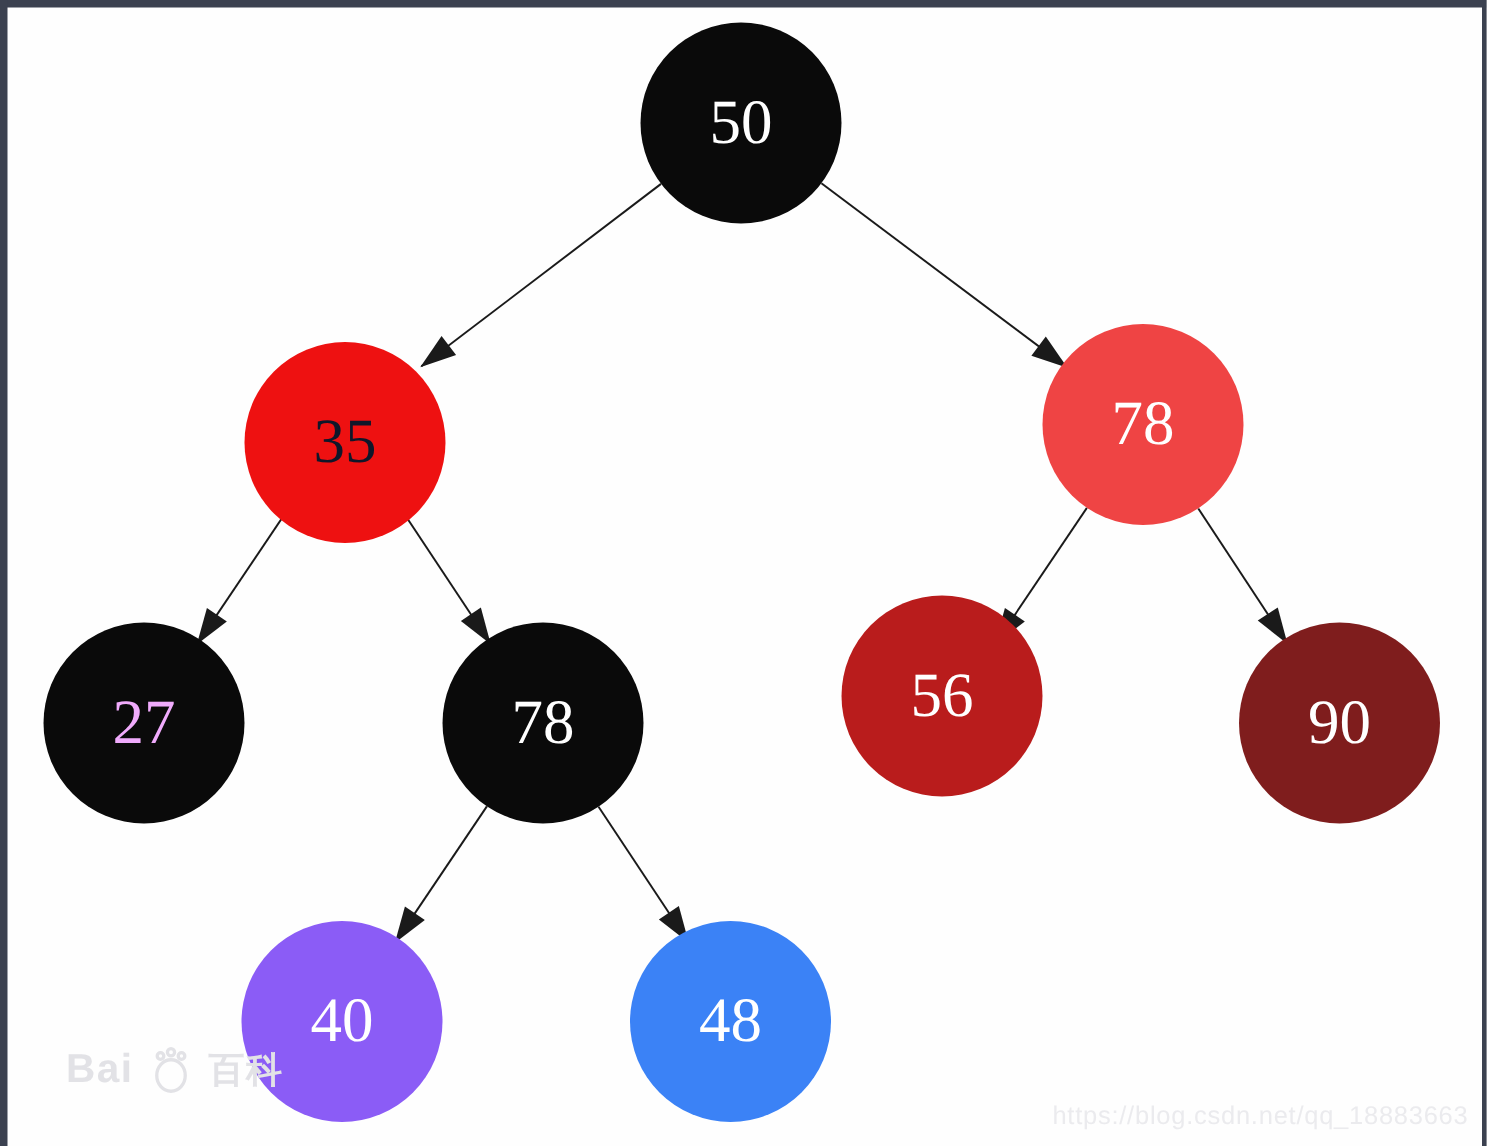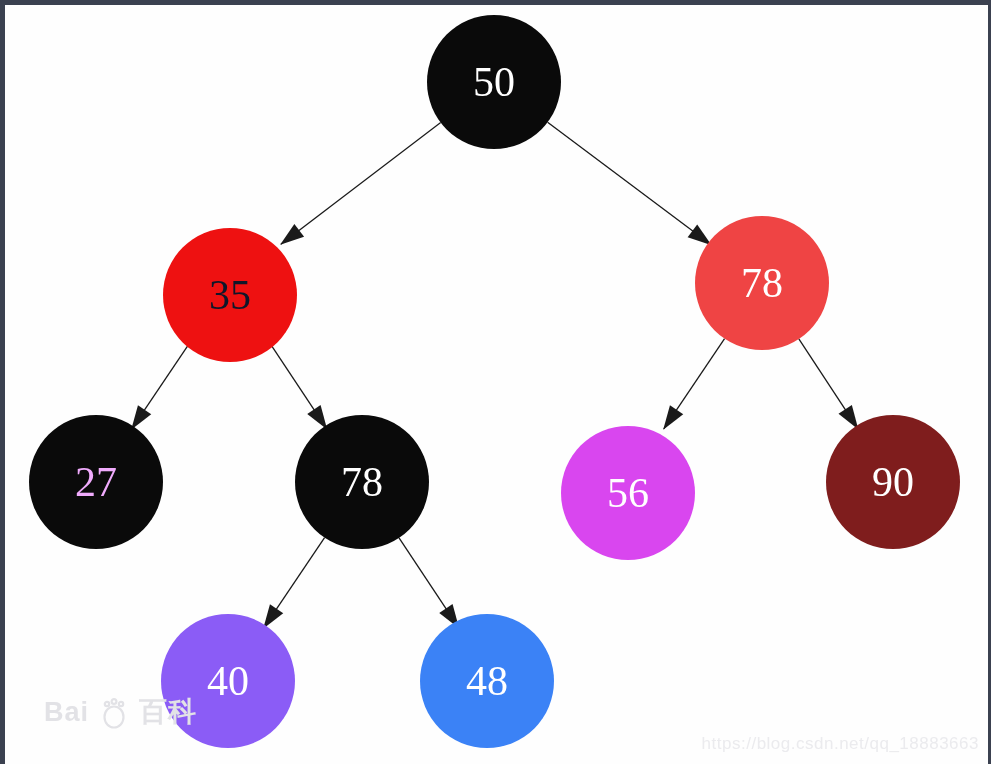--- a/index.html
+++ b/index.html
@@ -59,21 +59,21 @@
     letter-spacing: 1px;
     z-index: 3;
     line-height: 1;
   }
   #baidu-watermark .paw {
     position: relative;
     top: 4px;
     margin: 0 -2px;
   }
   #baidu-cn {
-    font-size: 28px;
+    font-size: 24px;
   }
   #csdn-watermark {
     position: absolute;
     right: 12px;
     top: 734px;
     color: #ebebee;
     font-size: 17px;
     letter-spacing: 0.5px;
     z-index: 3;
   }
@@ -103,21 +103,21 @@
           <line x1="324.57769566389675" y1="537.5749146483921" x2="263.74667876881506" y2="627.913514365715" stroke="#1a1a1a" stroke-width="1.3" marker-end="url(#arrowhead)"></line>
           <line x1="399.03531875923875" y1="537.833548735519" x2="458.62297909565257" y2="627.666460909355" stroke="#1a1a1a" stroke-width="1.3" marker-end="url(#arrowhead)"></line>
         </g>
     </svg>
     <div id="nodes-layer">
         <div class="tree-node" style="left: 427px; top: 15px; width: 134px; height: 134px; background: rgb(10, 10, 10); color: rgb(255, 255, 255);">50</div>
         <div class="tree-node" style="left: 163px; top: 228px; width: 134px; height: 134px; background: rgb(238, 17, 17); color: #0f172a;">35</div>
         <div class="tree-node" style="left: 695px; top: 216px; width: 134px; height: 134px; background: #ef4444; color: rgb(255, 255, 255);">78</div>
         <div class="tree-node" style="left: 29px; top: 415px; width: 134px; height: 134px; background: rgb(10, 10, 10); color: #f0abfc;">27</div>
         <div class="tree-node" style="left: 295px; top: 415px; width: 134px; height: 134px; background: rgb(10, 10, 10); color: rgb(255, 255, 255);">78</div>
-        <div class="tree-node" style="left: 561px; top: 426px; width: 134px; height: 134px; background: #d946ef; color: rgb(255, 255, 255);">56</div>
+        <div class="tree-node" style="left: 561px; top: 397px; width: 134px; height: 134px; background: #b91c1c; color: rgb(255, 255, 255);">56</div>
         <div class="tree-node" style="left: 826px; top: 415px; width: 134px; height: 134px; background: #7f1d1d; color: rgb(255, 255, 255);">90</div>
         <div class="tree-node" style="left: 161px; top: 614px; width: 134px; height: 134px; background: #8b5cf6; color: rgb(255, 255, 255);">40</div>
         <div class="tree-node" style="left: 420px; top: 614px; width: 134px; height: 134px; background: #3b82f6; color: rgb(255, 255, 255);">48</div>
       </div>
   </div>
 
   <div id="baidu-watermark">
     <span>Bai</span>
     <svg class="paw" width="30" height="32" viewBox="0 0 30 32">
       <g fill="none" stroke="#e2e2e6" stroke-width="2.2">

